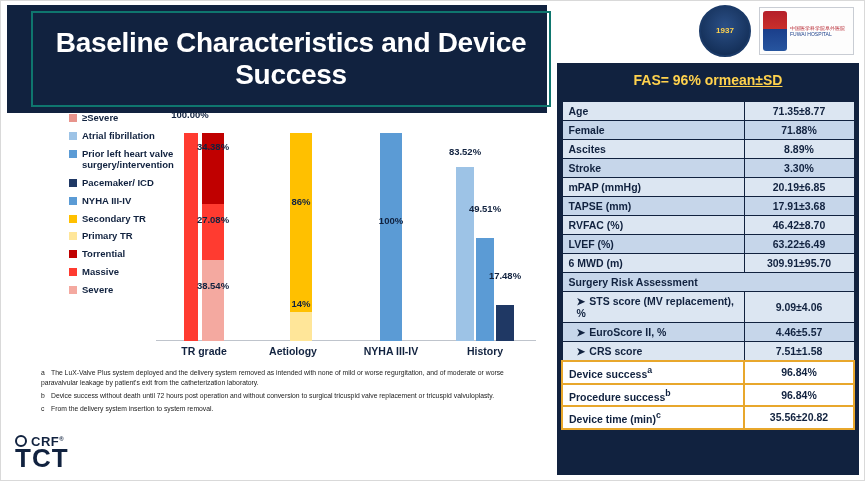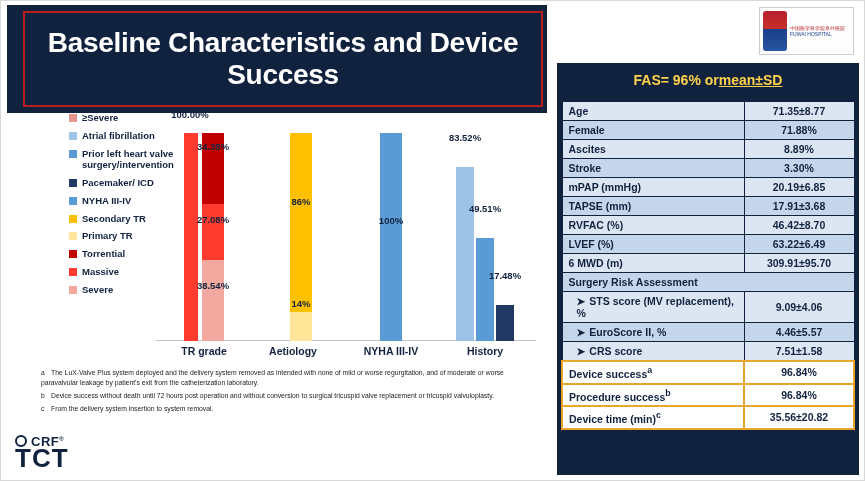--- a/index.html
+++ b/index.html
@@ -16,22 +16,22 @@
     border:1px solid #d9d9d9;
     box-sizing:border-box;
     overflow:hidden;
   }
   
   .title-band{
     position:absolute;left:6px;top:4px;width:540px;height:108px;
     background:#11223f;
   }
   .title-band .inner{
-    position:absolute;left:16px;top:6px;width:520px;height:96px;
-    border:2px solid #b91c1c;
+    position:absolute;left:24px;top:6px;width:520px;height:96px;
+    border:2px solid #0f766e;
     display:flex;align-items:center;justify-content:center;
     box-sizing:border-box;
   }
   .title-text{
     color:#ffffff;font-size:28px;font-weight:bold;line-height:1.15;
     text-align:center;letter-spacing:-0.3px;
   }
   
   .logos{
     position:absolute;right:10px;top:4px;height:52px;display:flex;gap:8px;align-items:center;
@@ -133,20 +133,23 @@
 
 <div id="slide">
 
   <div class="title-band">
     <div class="inner">
       <div class="title-text">Baseline Characteristics and Device Success</div>
     </div>
   </div>
 
   <div class="logos">
+    <div class="logo-badge">
+      <span>1937</span>
+    </div>
     <div class="logo-rect">
       <div class="mark"></div>
       <div class="txt">
         <div class="red">中国医学科学院阜外医院</div>
         <div>FUWAI HOSPITAL</div>
       </div>
     </div>
   </div>
 
   <div class="right-panel"></div>
@@ -286,21 +289,21 @@
     <div class="blab" style="left:110px;top:185px;">14%</div>
     <div class="xlab" style="left:102px;width:70px;">Aetiology</div>
 
     <div class="bar" style="left:224px;width:22px;height:208px;bottom:0;background:#5b9bd5;"></div>
     <div class="blab" style="left:200px;top:102px;">100%</div>
     <div class="xlab" style="left:200px;width:70px;">NYHA III-IV</div>
 
     <div class="bar" style="left:300px;width:18px;height:174px;bottom:0;background:#9dc3e6;"></div>
     <div class="bar" style="left:320px;width:18px;height:103px;bottom:0;background:#5b9bd5;"></div>
     <div class="bar" style="left:340px;width:18px;height:36px;bottom:0;background:#1f3864;"></div>
-    <div class="blab" style="left:274px;top:19px;">83.52%</div>
+    <div class="blab" style="left:274px;top:33px;">83.52%</div>
     <div class="blab" style="left:294px;top:90px;">49.51%</div>
     <div class="blab" style="left:314px;top:157px;">17.48%</div>
     <div class="xlab" style="left:294px;width:70px;">History</div>
   </div>
 
   <div class="fn" style="top:367px;">
     <span class="mk">a</span><span>The LuX-Valve Plus system deployed and the delivery system removed as intended with none of mild or worse regurgitation, and of moderate or worse paravalvular leakage by patient's exit from the catheterization laboratory.</span>
   </div>
   <div class="fn" style="top:390px;">
     <span class="mk">b</span><span>Device success without death until 72 hours post operation and without conversion to surgical tricuspid valve replacement or tricuspid valvuloplasty.</span>

